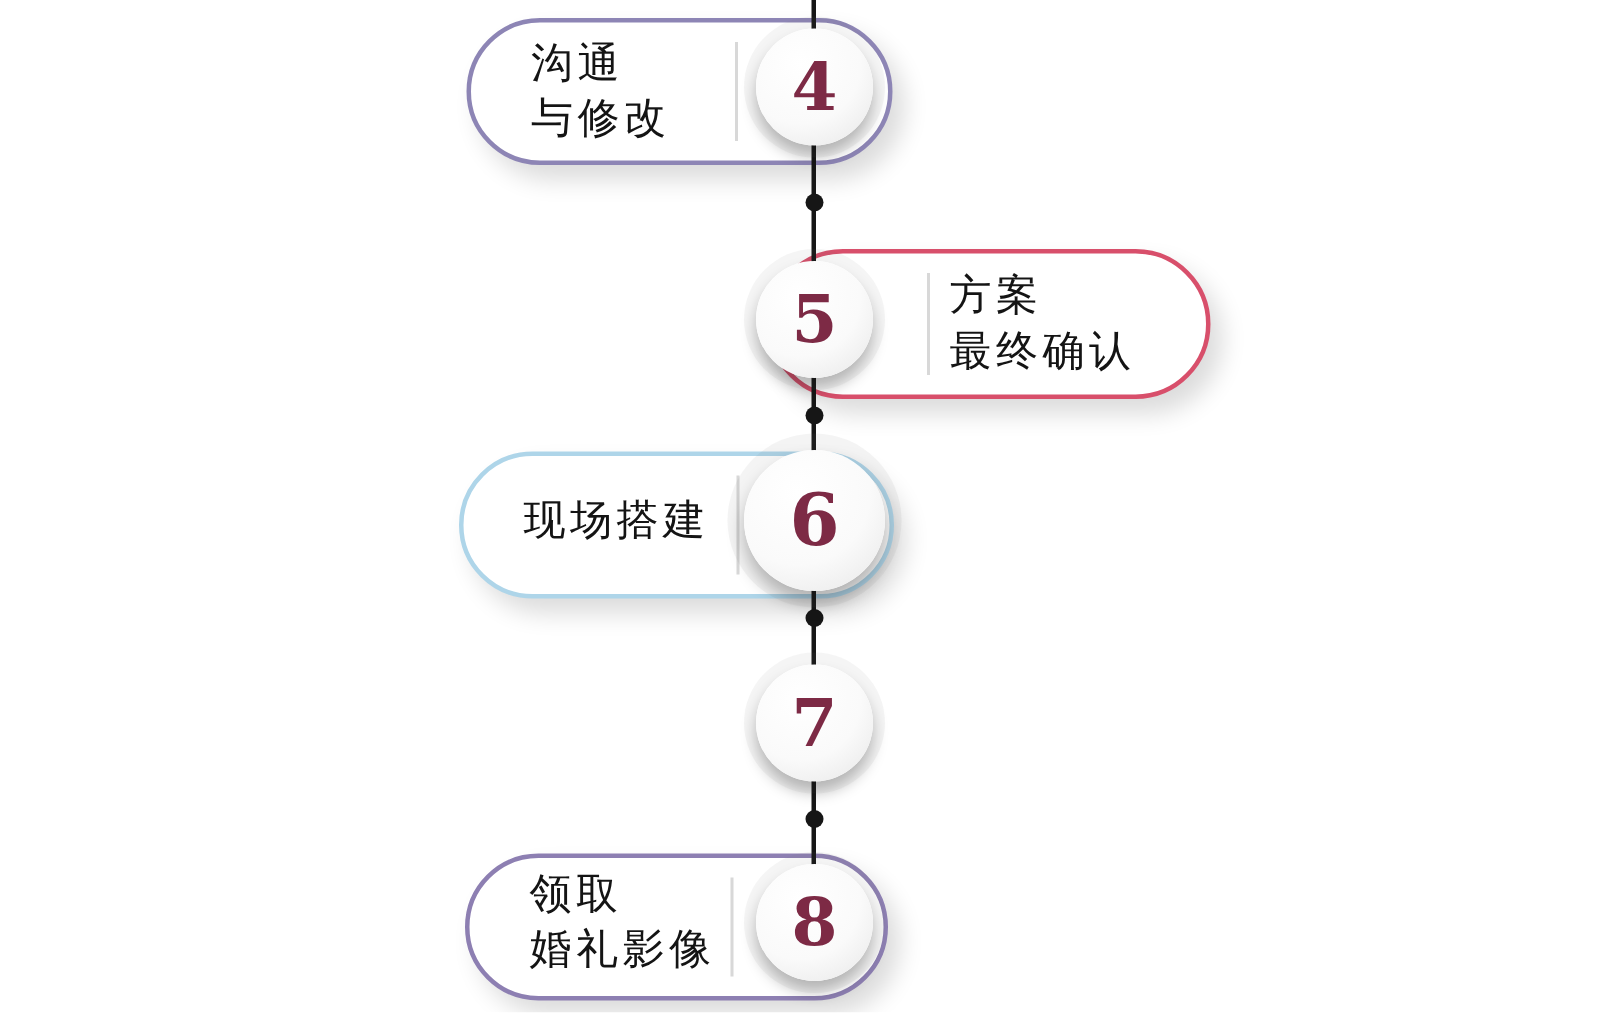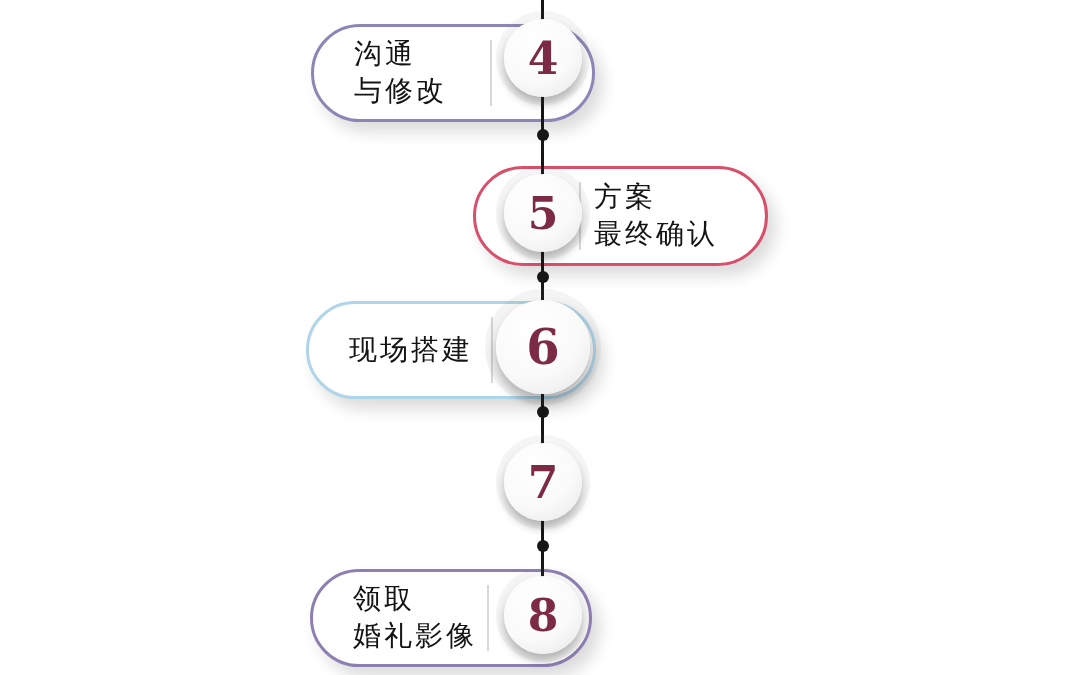--- a/index.html
+++ b/index.html
@@ -35,25 +35,25 @@
   .pill {
     position: absolute;
     background: #ffffff;
     border: 3px solid #999999;
     border-radius: 60px;
     box-shadow: 8px 10px 16px rgba(0,0,0,0.14);
     z-index: 1;
     display: flex;
     align-items: center;
   }
-  .pill-4 { left: 311px; top: 12px;  width: 278px; height: 92px; margin-top: 12px; }
-  .pill-5 { left: 473px; top: 166px; width: 289px; height: 94px; }
+  .pill-4 { left: 311px; top: 12px;  width: 278px; height: 92px; }
+  .pill-5 { left: 512px; top: 166px; width: 289px; height: 94px; }
   .pill-6 { left: 306px; top: 301px; width: 284px; height: 92px; }
   .pill-7 { left: 497px; top: 435px; width: 267px; height: 95px; }
-  .pill-8 { left: 310px; top: 569px; width: 276px; height: 92px; }
+  .pill-8 { left: 310px; top: 569px; width: 276px; height: 92px; font-family: Liberation Mono, monospace; }
   .label {
     font-size: 28px;
     color: #141414;
     line-height: 1.32;
     white-space: pre-line;
     letter-spacing: 3px;
     font-weight: 500;
   }
   .pill.left  .label { margin-left: 40px; }
   .pill.right .label { margin-left: 118px; }
@@ -109,21 +109,21 @@
 与修改</div>
     <div class="divider"></div>
   </div>
 
   <div class="pill pill-5 right" style="border-color: rgb(216, 79, 107);">
     <div class="label">方案
 最终确认</div>
     <div class="divider"></div>
   </div>
 
-  <div class="pill pill-6 left" style="border-color: rgb(174, 213, 233);">
+  <div class="pill pill-6 left" style="border-color: rgb(174, 213, 233); font-family: Liberation Mono, monospace;">
     <div class="label">现场搭建</div>
     <div class="divider"></div>
   </div>
 
 
   <div class="pill pill-8 left" style="border-color: rgb(141, 127, 178);">
     <div class="label">领取
 婚礼影像</div>
     <div class="divider"></div>
   </div>

